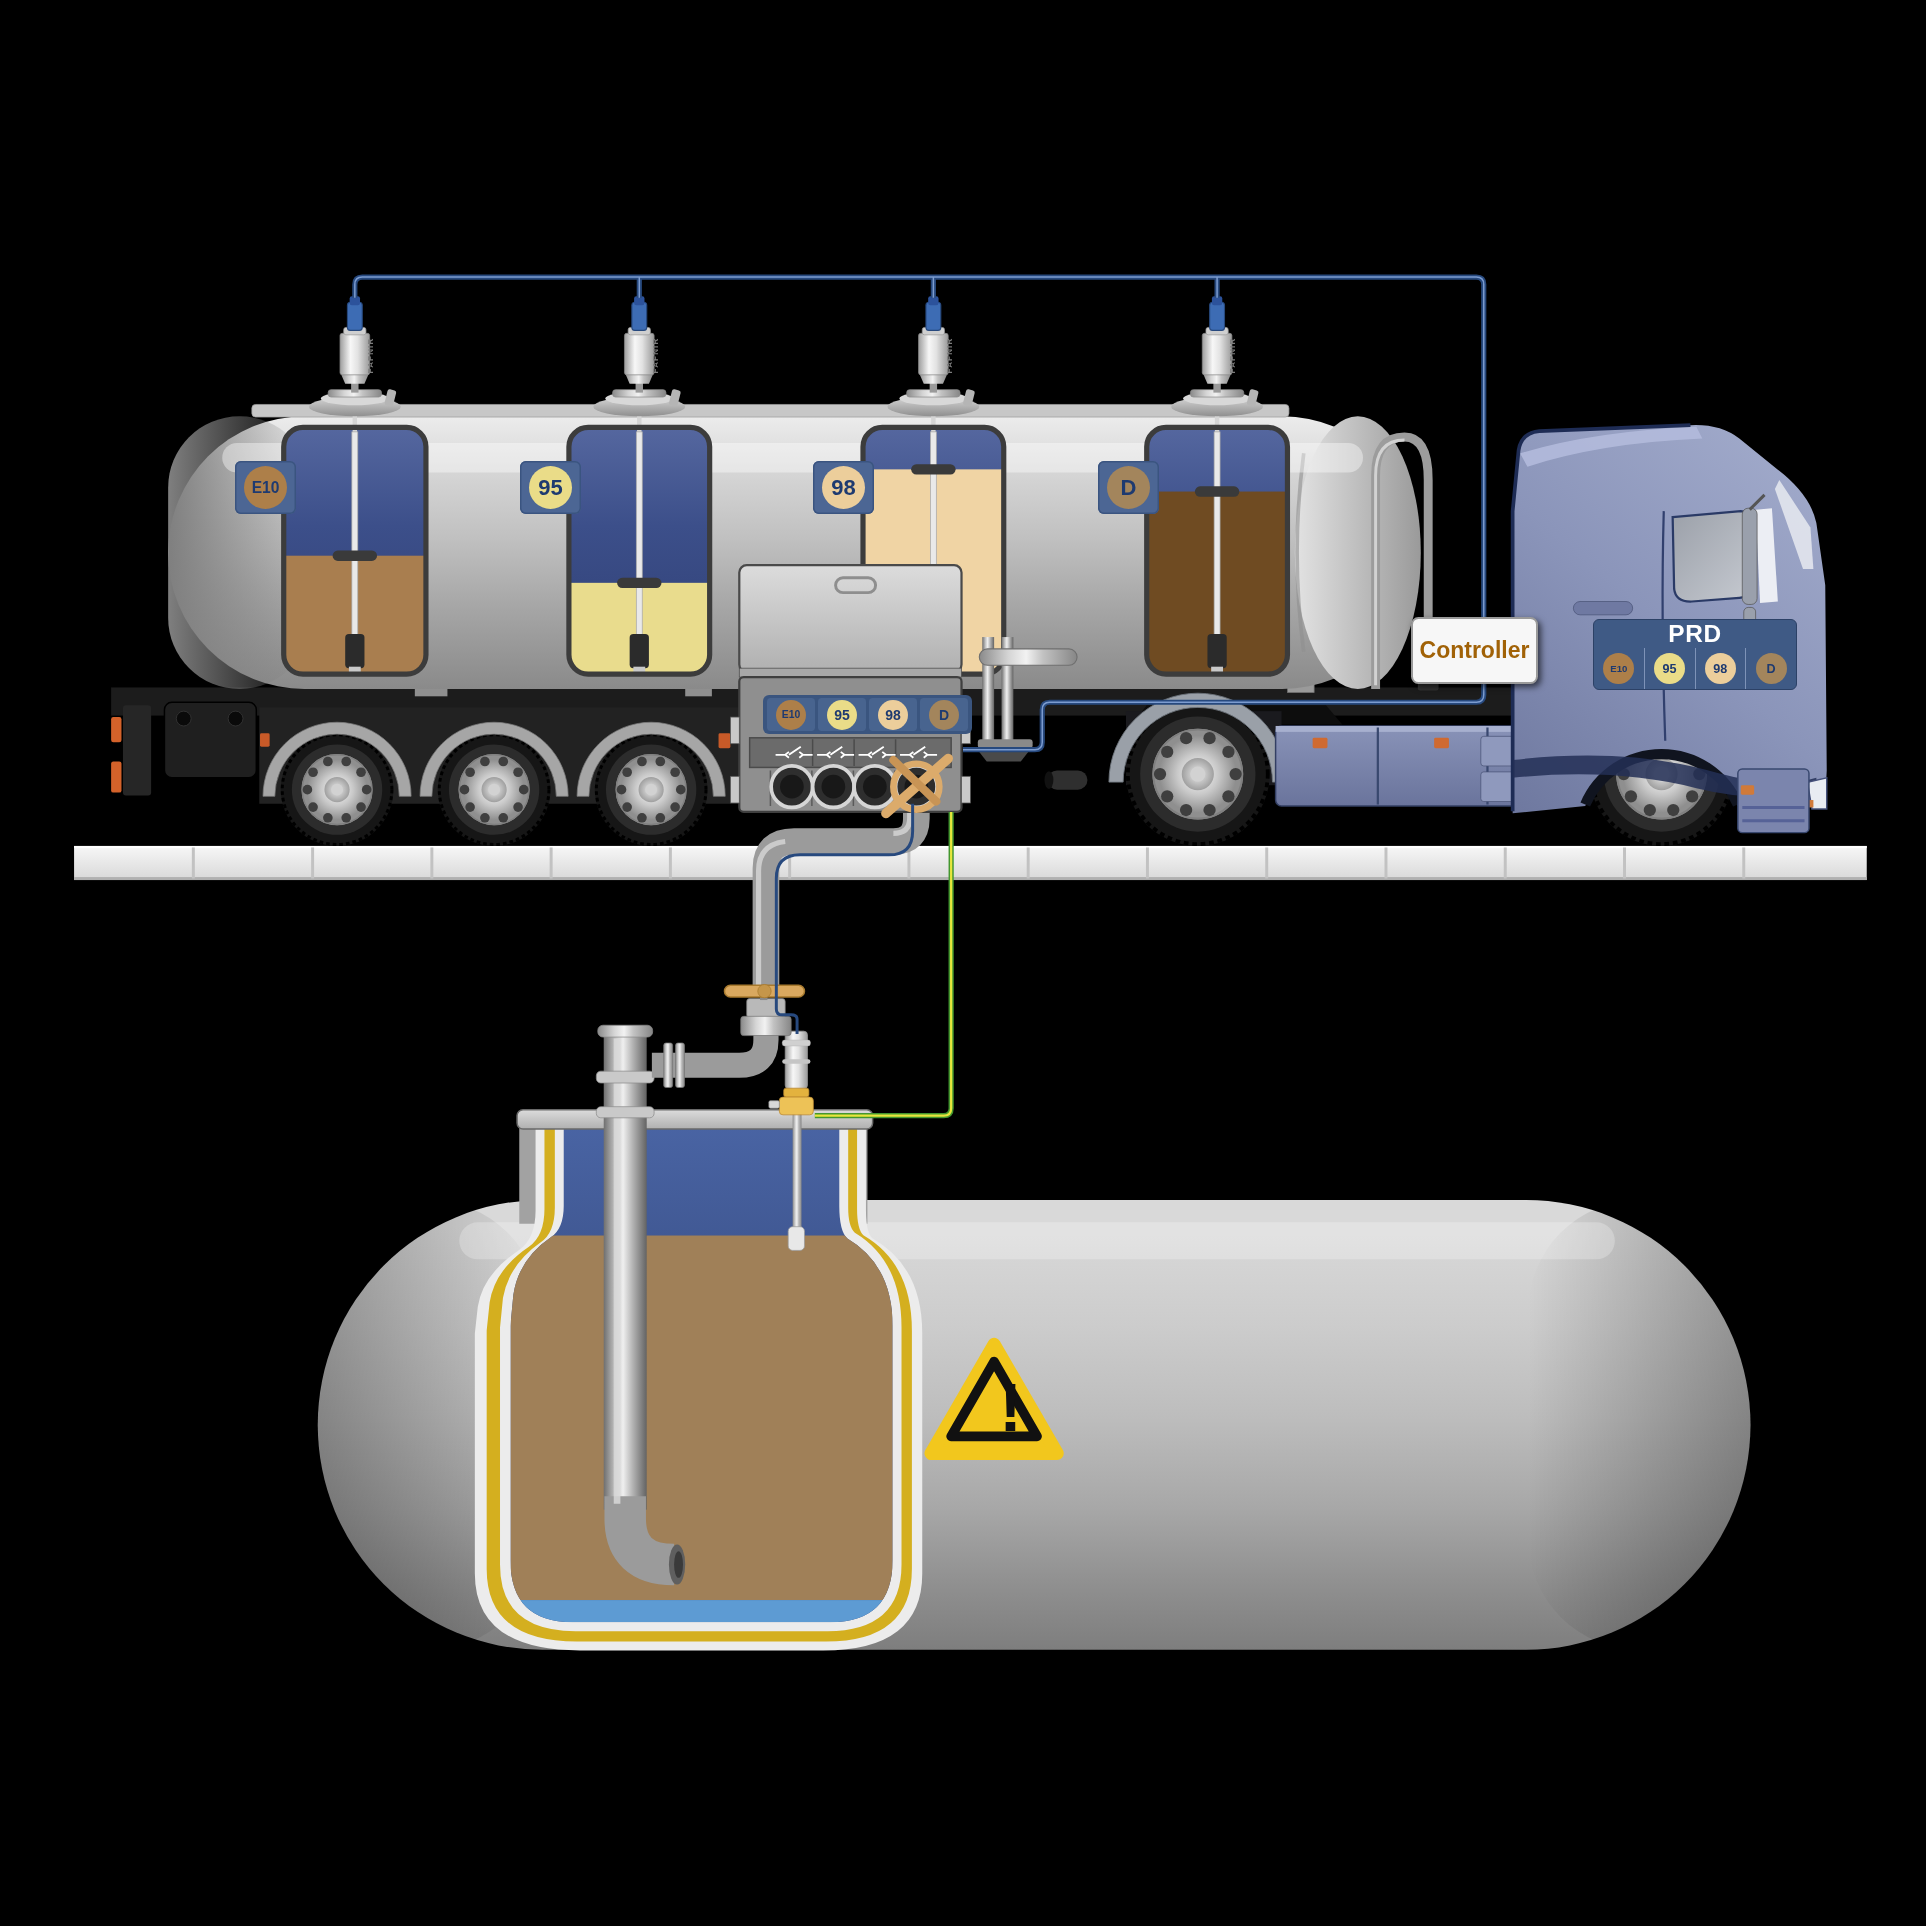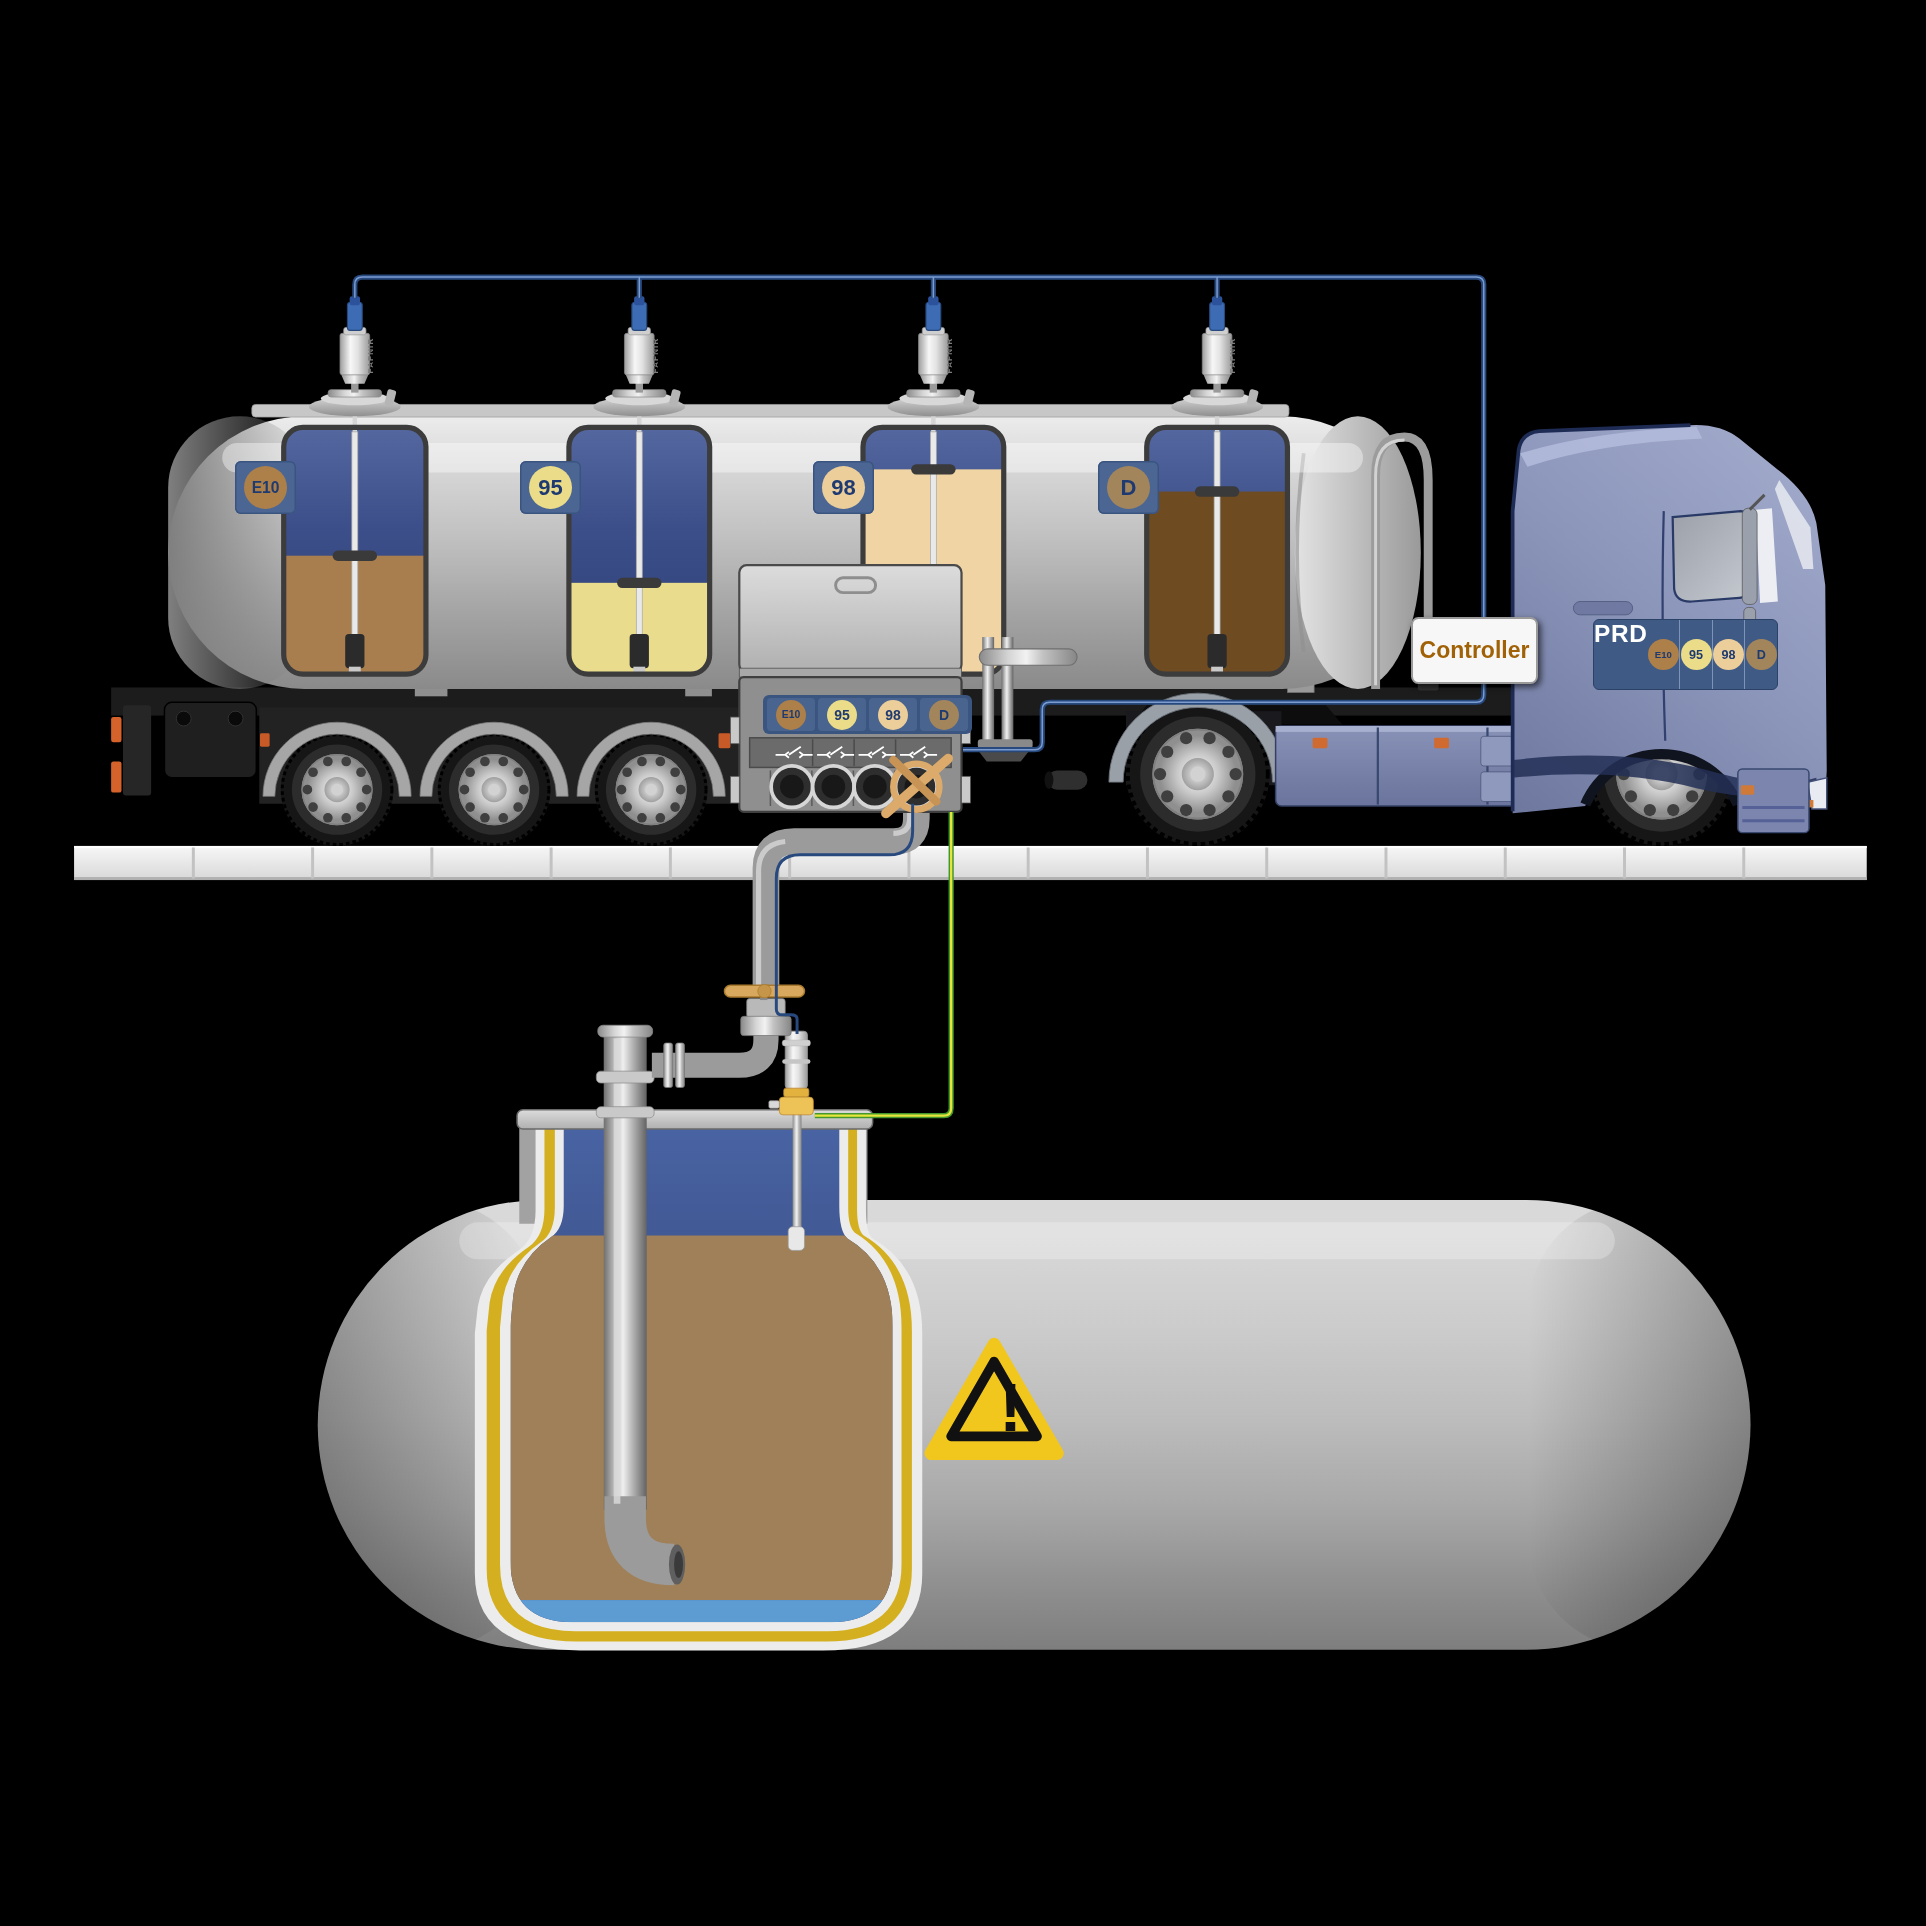--- a/index.html
+++ b/index.html
@@ -11,22 +11,22 @@
          align-items:center;justify-content:center;box-shadow:inset 0 0 0 1.5px #3a5480;}
   .circ{border-radius:50%;display:flex;align-items:center;justify-content:center;
         font-weight:bold;color:#1e3a70;}
   .badge .circ{width:43px;height:43px;font-size:22px;}
   .badge .circ.small{font-size:15.6px;}
   .mstrip{left:747px;top:695px;width:209px;height:39px;background:#3a557f;border-radius:6px;
           display:flex;gap:3.7px;padding:3px 4.4px;box-sizing:border-box;}
   .mcell{flex:1;background:#48648f;border-radius:3.7px;display:flex;align-items:center;justify-content:center;}
   .mcell .circ{width:30px;height:30px;font-size:14px;background:#ccc;}
   .mcell .circ.small{font-size:10.4px;}
-  .prd{left:1577px;top:619px;width:185px;height:71px;background:#3f5a85;border:1.5px solid #2c4166;
-       border-radius:6px;box-sizing:border-box;display:flex;flex-direction:row;}
+  .prd{left:1577px;top:619px;width:204px;height:71px;background:#3f5a85;border:1.5px solid #2c4166;
+       border-radius:6px;box-sizing:border-box;display:flex;flex-direction:column;}
   .prd-title{color:#fff;font-weight:bold;font-size:24.4px;text-align:center;line-height:28px;letter-spacing:0.7px;}
   .prd-row{flex:1;display:flex;align-items:center;}
   .prd-cell{flex:1;display:flex;align-items:center;justify-content:center;height:100%;}
   .prd-cell + .prd-cell{border-left:1.5px solid #7e93b8;}
   .prd .circ{width:31px;height:31px;font-size:12.6px;}
   .prd .circ.small{font-size:9.6px;}
   .ctrl{left:1395px;top:617px;width:127px;height:67px;background:#f7f7f7;border:2.2px solid #9a9a9a;
         border-radius:7.4px;box-sizing:border-box;display:flex;align-items:center;justify-content:center;
         color:#a16207;font-weight:bold;font-size:23px;box-shadow:2.2px 3px 6px rgba(0,0,0,.6);}
   .faf{width:41px;height:41px;display:flex;align-items:center;justify-content:center;

